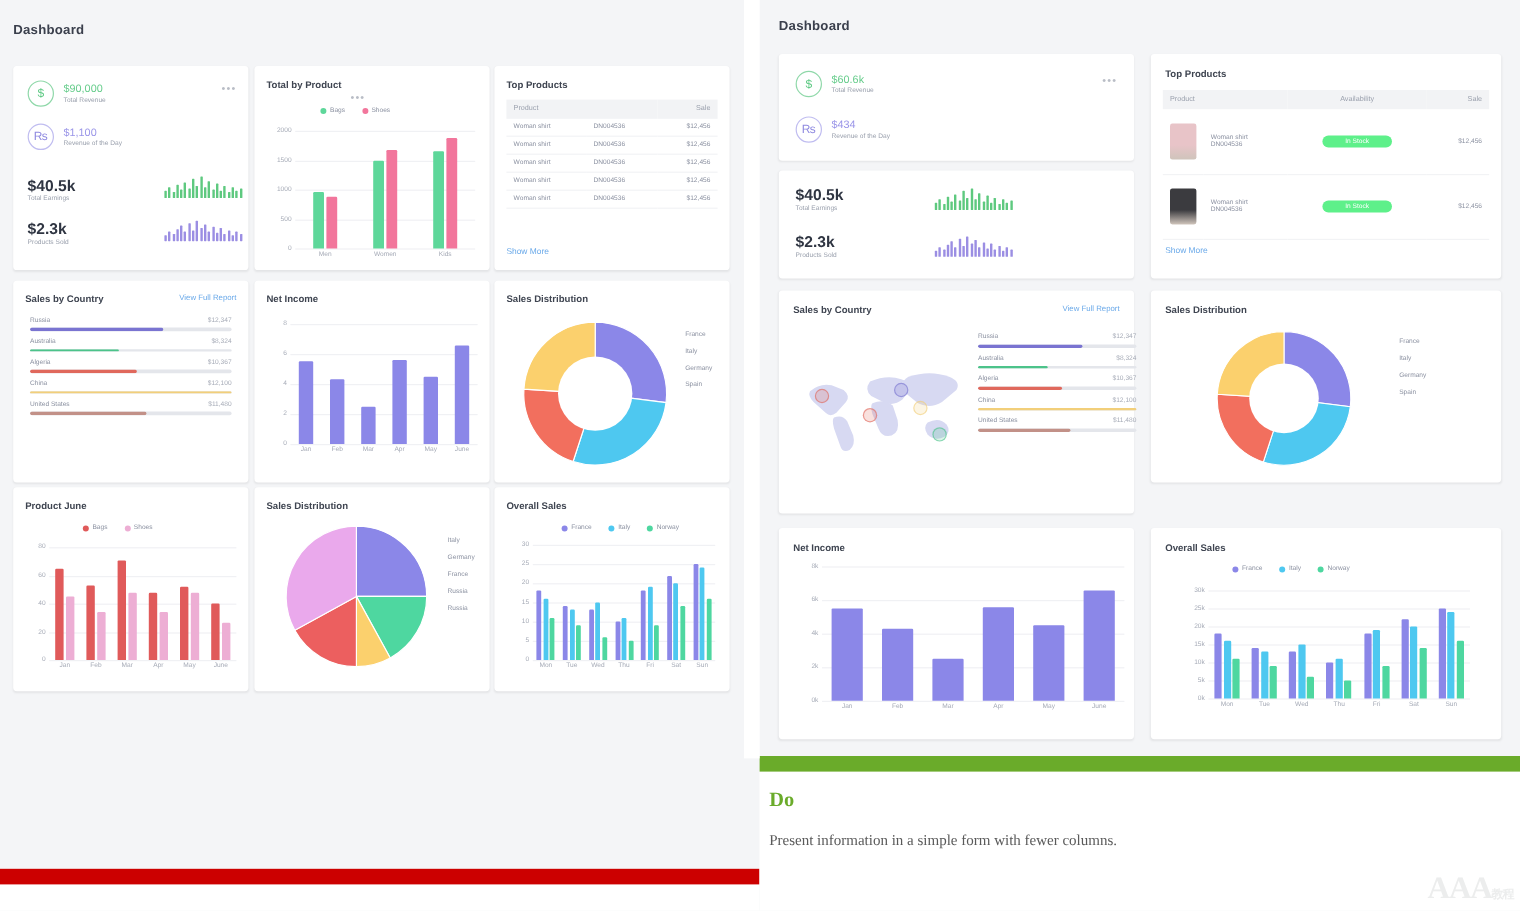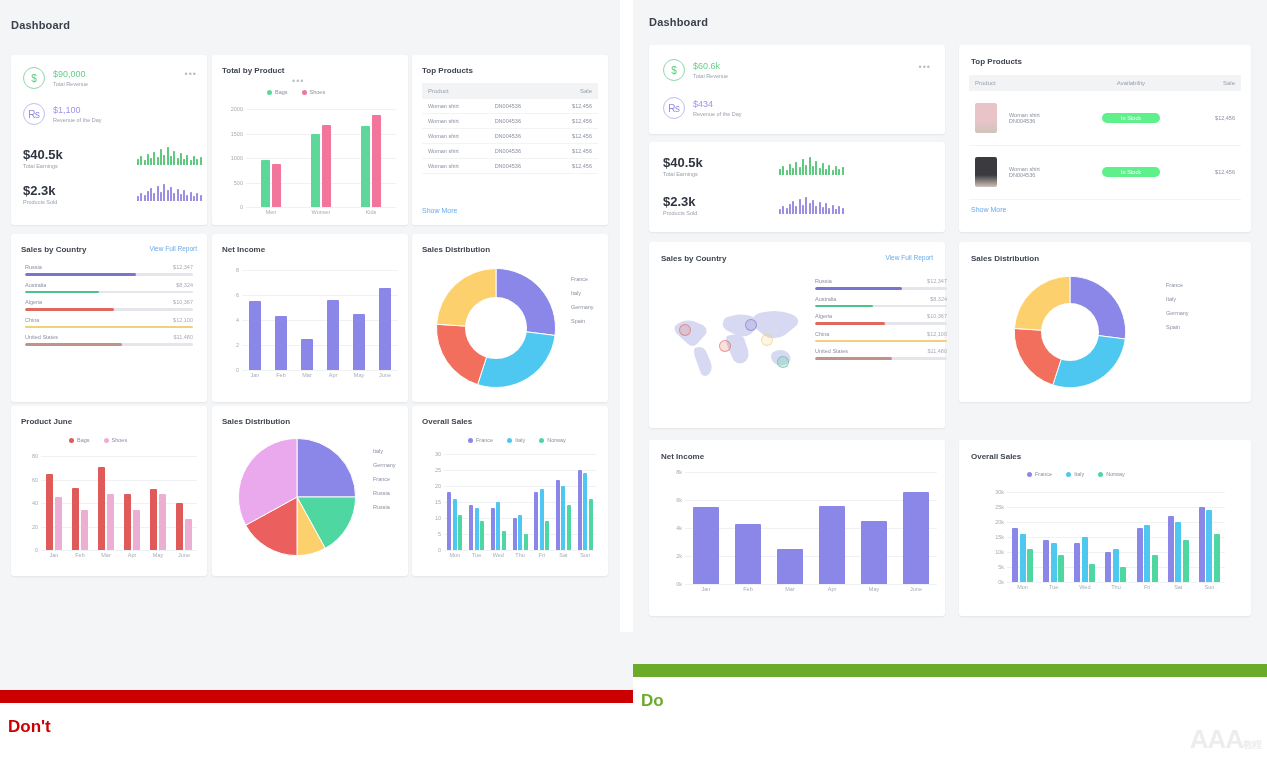--- a/index.html
+++ b/index.html
@@ -68,21 +68,21 @@
   .cty-track { margin-top: 3px; height: 2.5px; border-radius: 2px; background: #e4e6eb; position: relative; overflow: hidden; }
   .cty-fill { position: absolute; left: 0; top: 0; bottom: 0; border-radius: 2px; }
 
   .donut-legend { display: flex; flex-direction: column; gap: 8px; }
   .donut-legend .lg { display: flex; align-items: center; gap: 4px; font-size: 5.5px; color: #8a90a0; }
 
   .badge { display: inline-block; background: #5ef08a; color: #ffffff; font-size: 5.5px; border-radius: 7px; padding: 2px 0; width: 58px; text-align: center; }
   .thumb { width: 22px; height: 30px; border-radius: 2px; display: block; }
 
   
-  .banner { position: absolute; bottom: 0; width: 100%; background: #ffffff; }
+  .banner { position: absolute; bottom: 0; width: 100%; background: #ffffff; font-family: Liberation Serif, serif; }
   .bar-red { height: 13px; background: #cc0000; }
   .bar-green { height: 13px; background: #6aab2a; }
   .ban-title { font-size: 17px; font-weight: bold; margin: 14px 0 0 8px; }
   .ban-title.red { color: #cc0000; }
   .ban-title.green { color: #6aab2a; }
   .ban-text { font-size: 12.5px; color: #5a5a5a; margin: 12px 8px 0 8px; line-height: 1.8; }
   .watermark { position: absolute; right: 6px; bottom: 4px; font-size: 26px; font-weight: bold; color: #eceded; letter-spacing: -1px; }
   .watermark small { font-size: 10px; }
 </style>
 </head>
@@ -494,21 +494,20 @@
             <span>Thu</span>
             <span>Fri</span>
             <span>Sat</span>
             <span>Sun</span>
           </div>
         </div>
     </div>
 
     <div class="banner">
       <div class="bar-red"></div>
-      <div class="ban-title red">Don't</div>
       <div style="height:22px;"></div>
     </div>
   </div>
 
   <div class="divider-gap"></div>
 
   <div class="half right">
     <div class="dash-title" style="left:16px;top:16px;position:absolute;">Dashboard</div>
 
     <div class="card" style="left:16px;top:45px;width:296px;height:89px;">
@@ -814,17 +813,18 @@
             <span>Fri</span>
             <span>Sat</span>
             <span>Sun</span>
           </div>
         </div>
     </div>
 
     <div class="banner">
       <div class="bar-green"></div>
       <div class="ban-title green">Do</div>
+      <div class="ban-text">Present information in a simple form with fewer columns.</div>
       <div style="height:48px;"></div>
       <div class="watermark"><span>AAA</span><small>教程</small></div>
     </div>
   </div>
 </div>
 
 </body></html>

